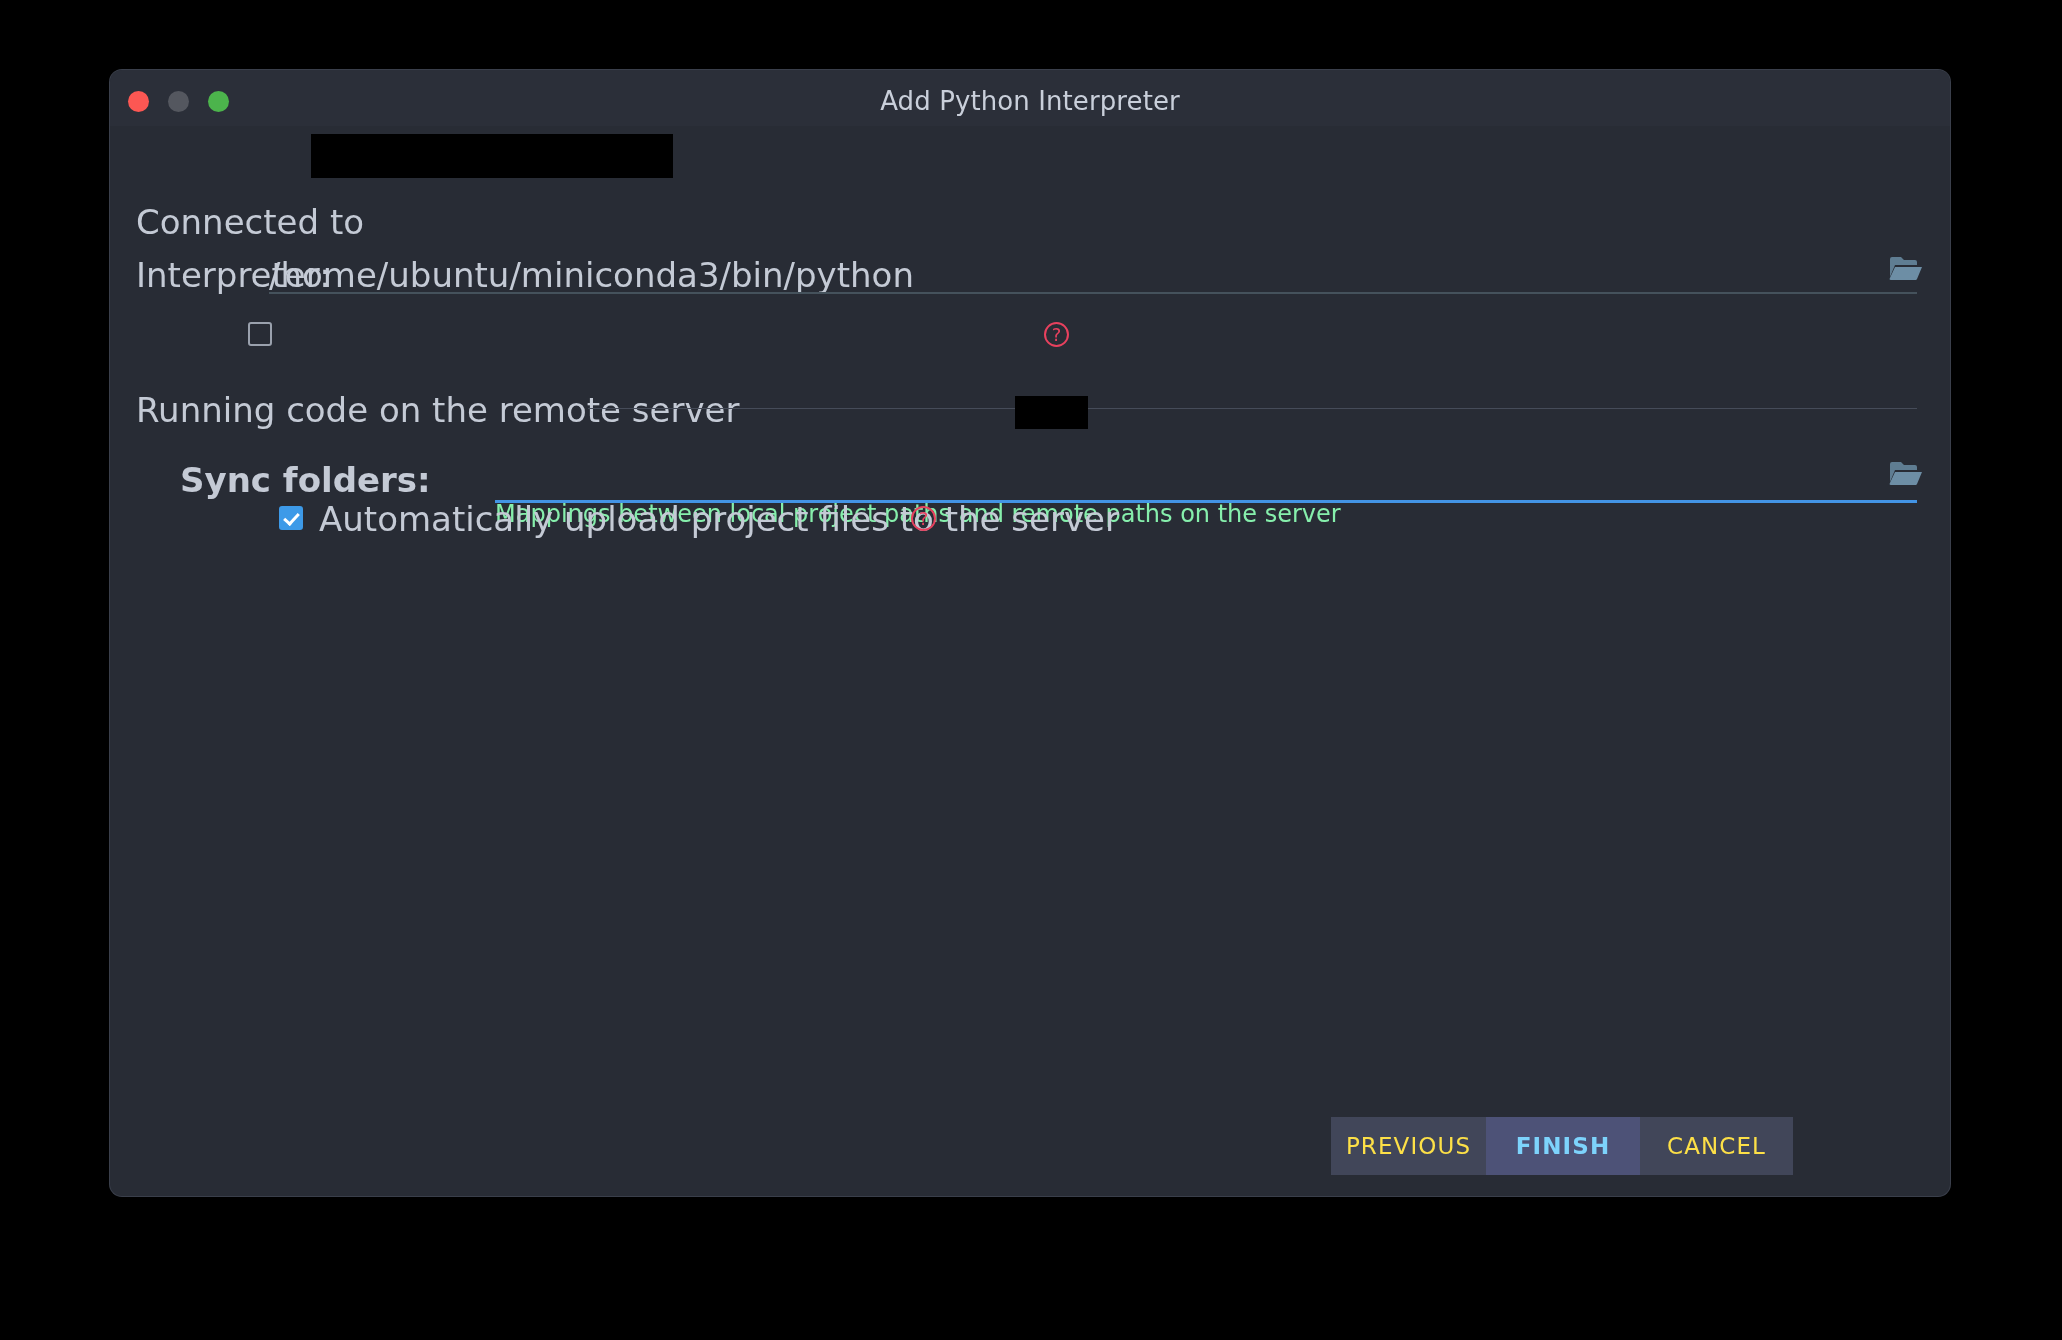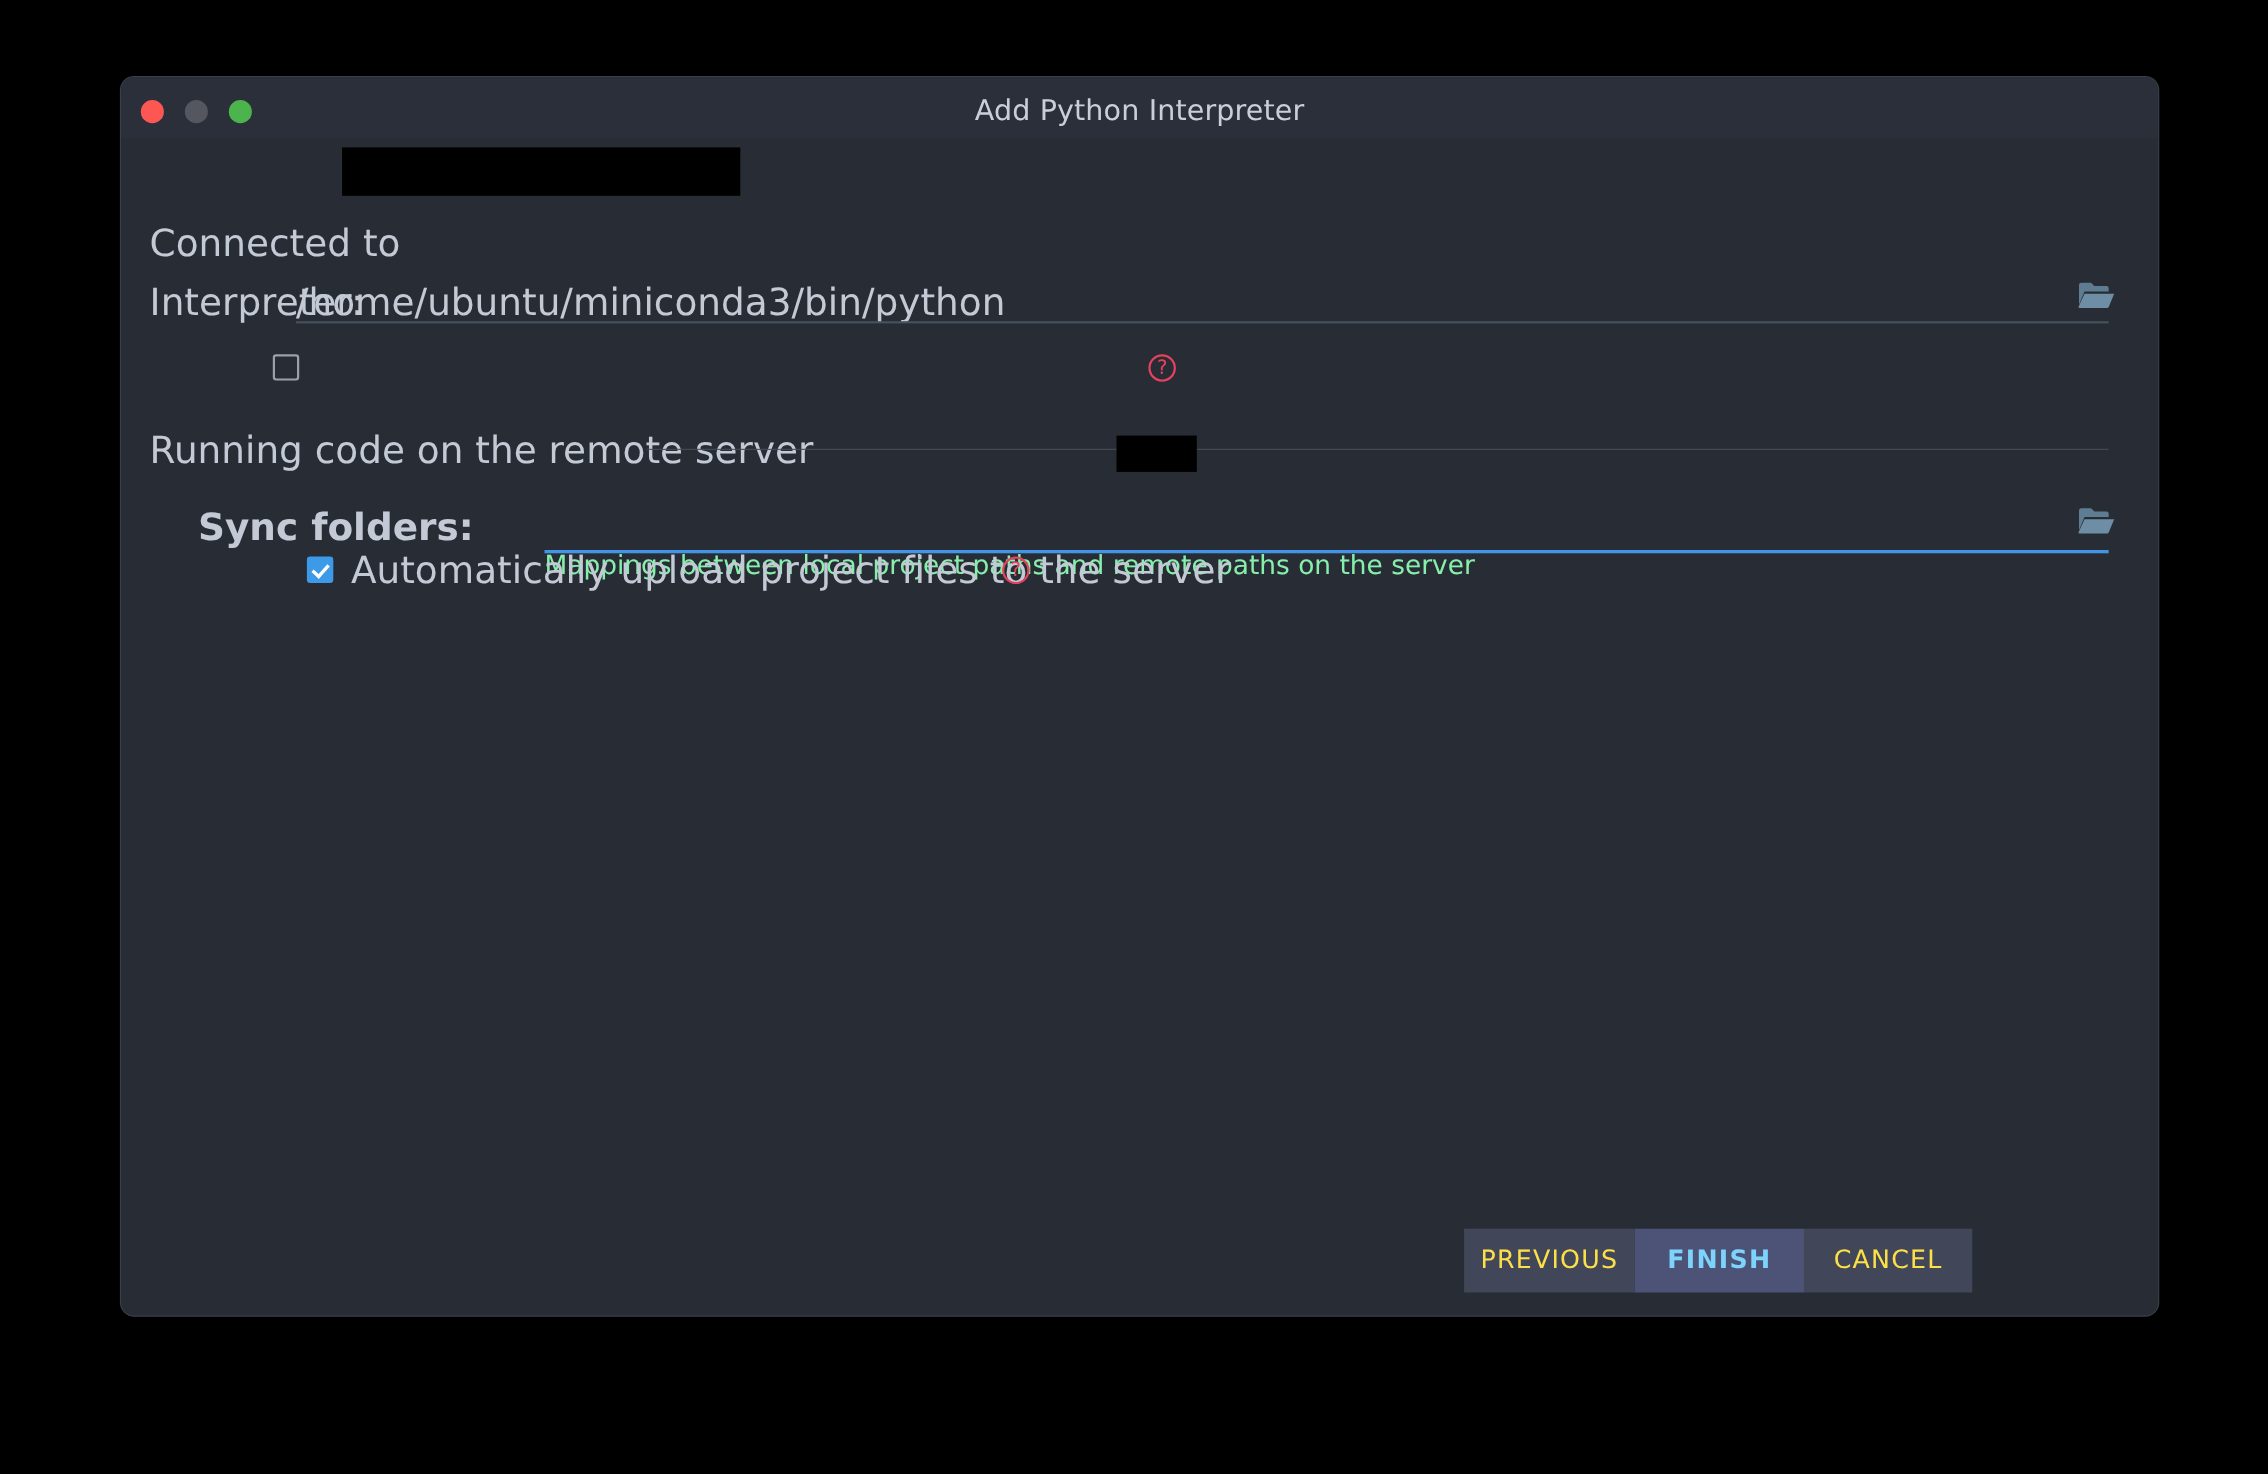--- a/index.html
+++ b/index.html
@@ -19,21 +19,20 @@
   .dialog {
     position: absolute;
     left: 110px;
     top: 70px;
     width: 1840px;
     height: 1126px;
     background: #282c35;
     border-radius: 12px;
     box-shadow: 0 0 0 1px #3a3f4b;
     overflow: hidden;
-    padding-left: 12px;
   }
 
   .titlebar {
     position: absolute;
     left: 0; top: 0;
     width: 100%;
     height: 56px;
     background: #2b2f39;
   }
   .title-text {

